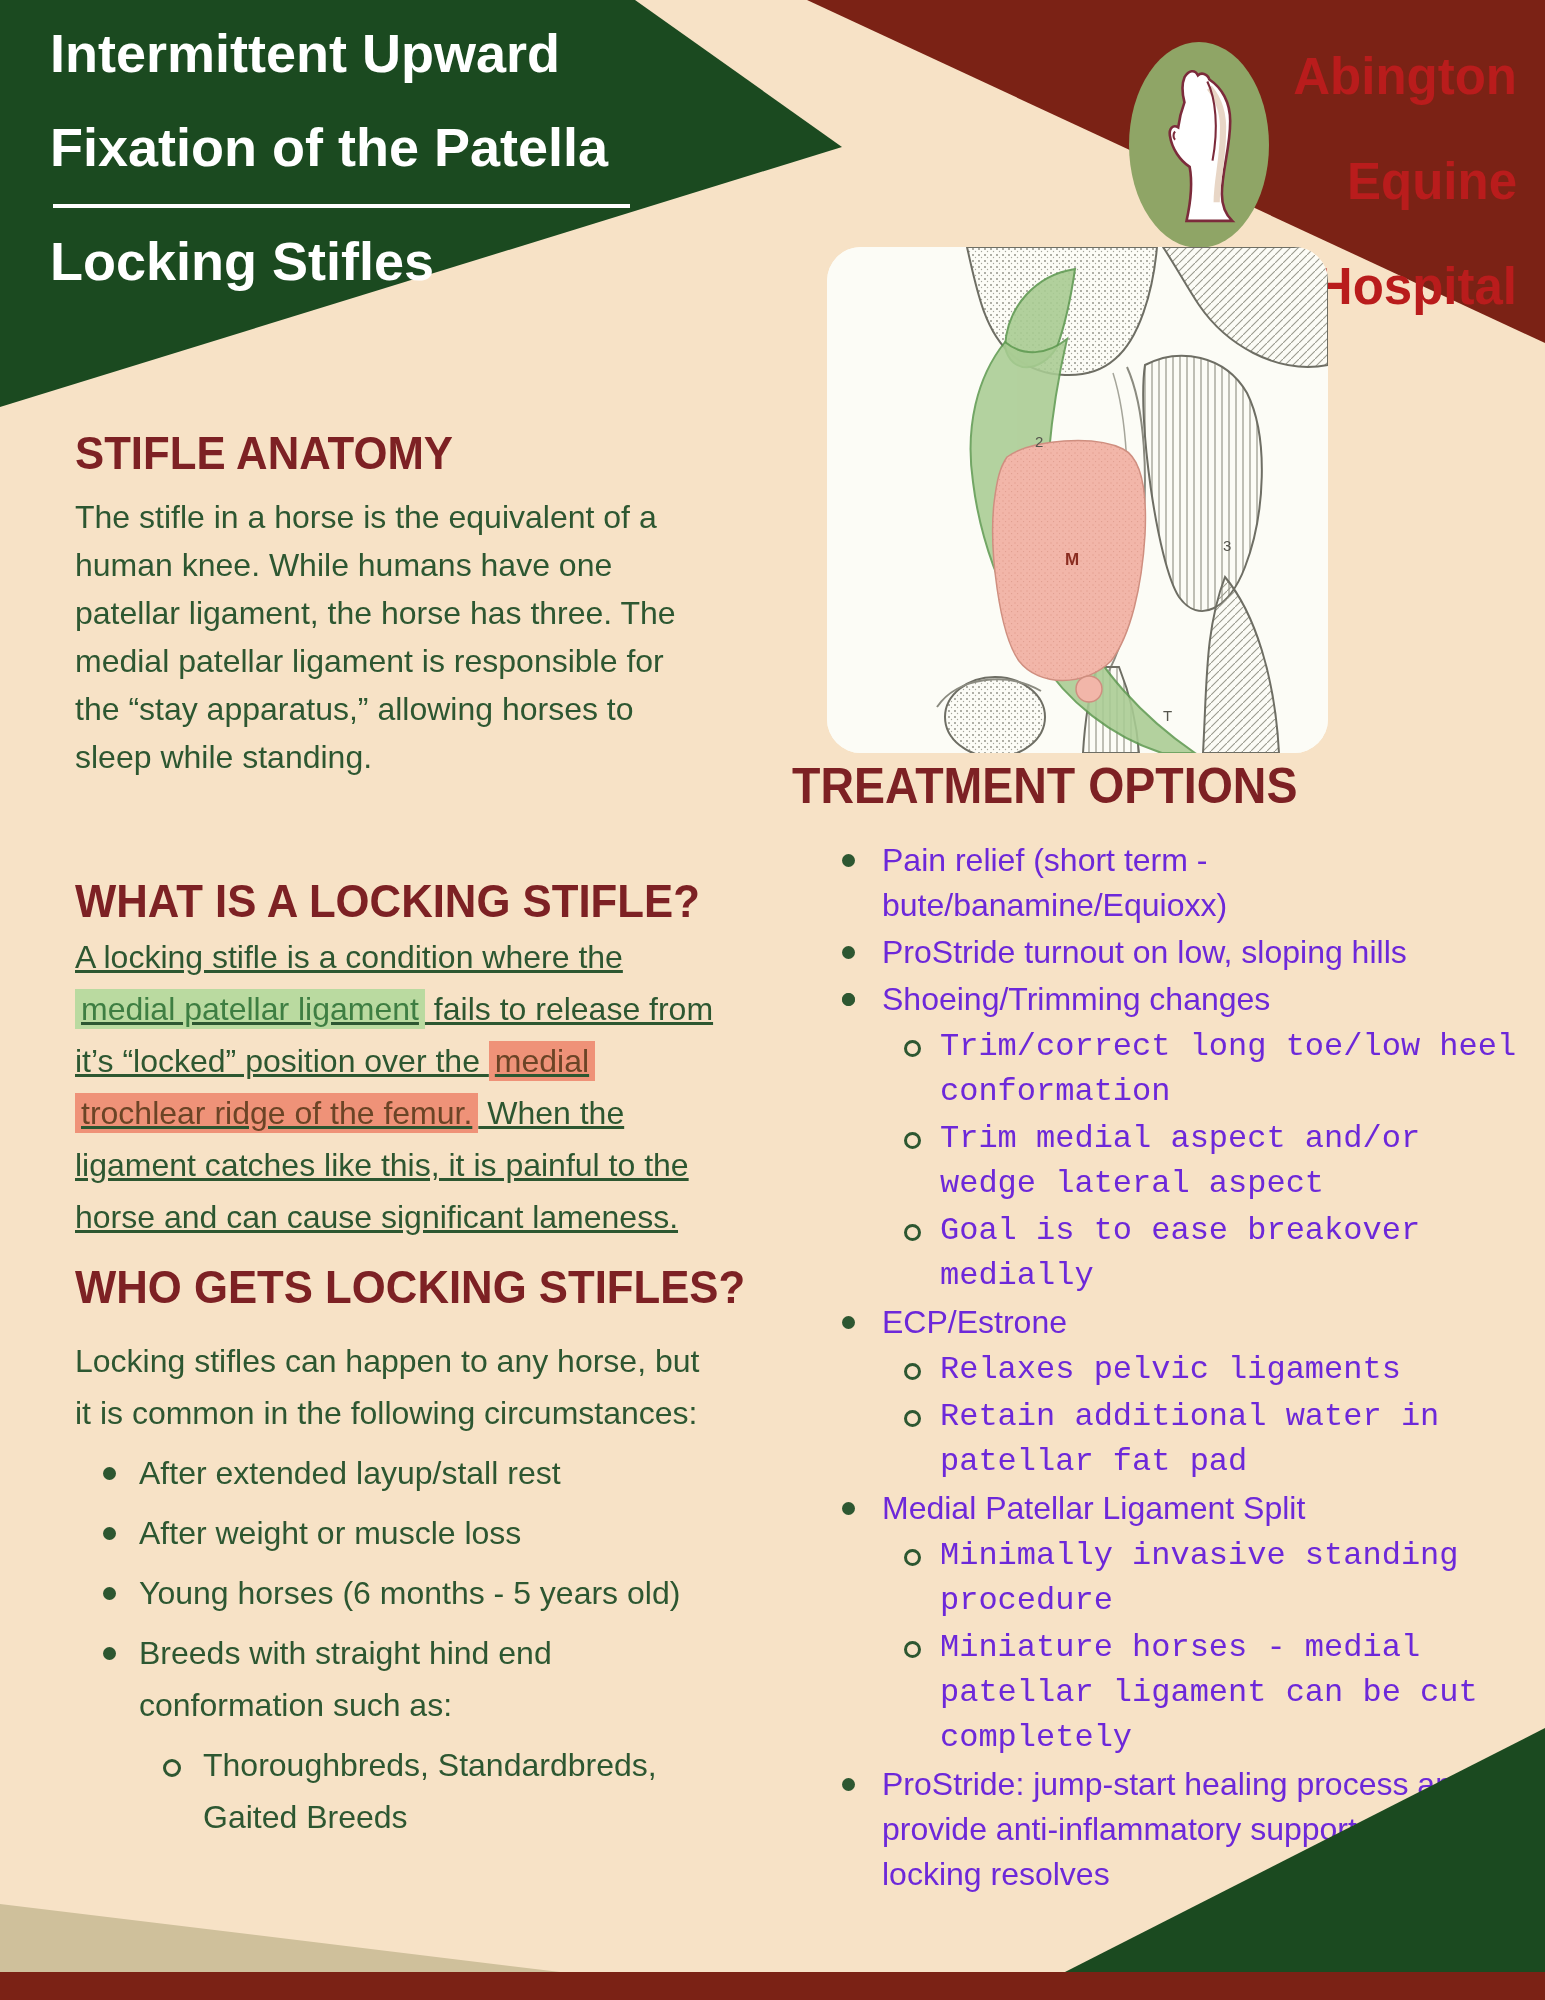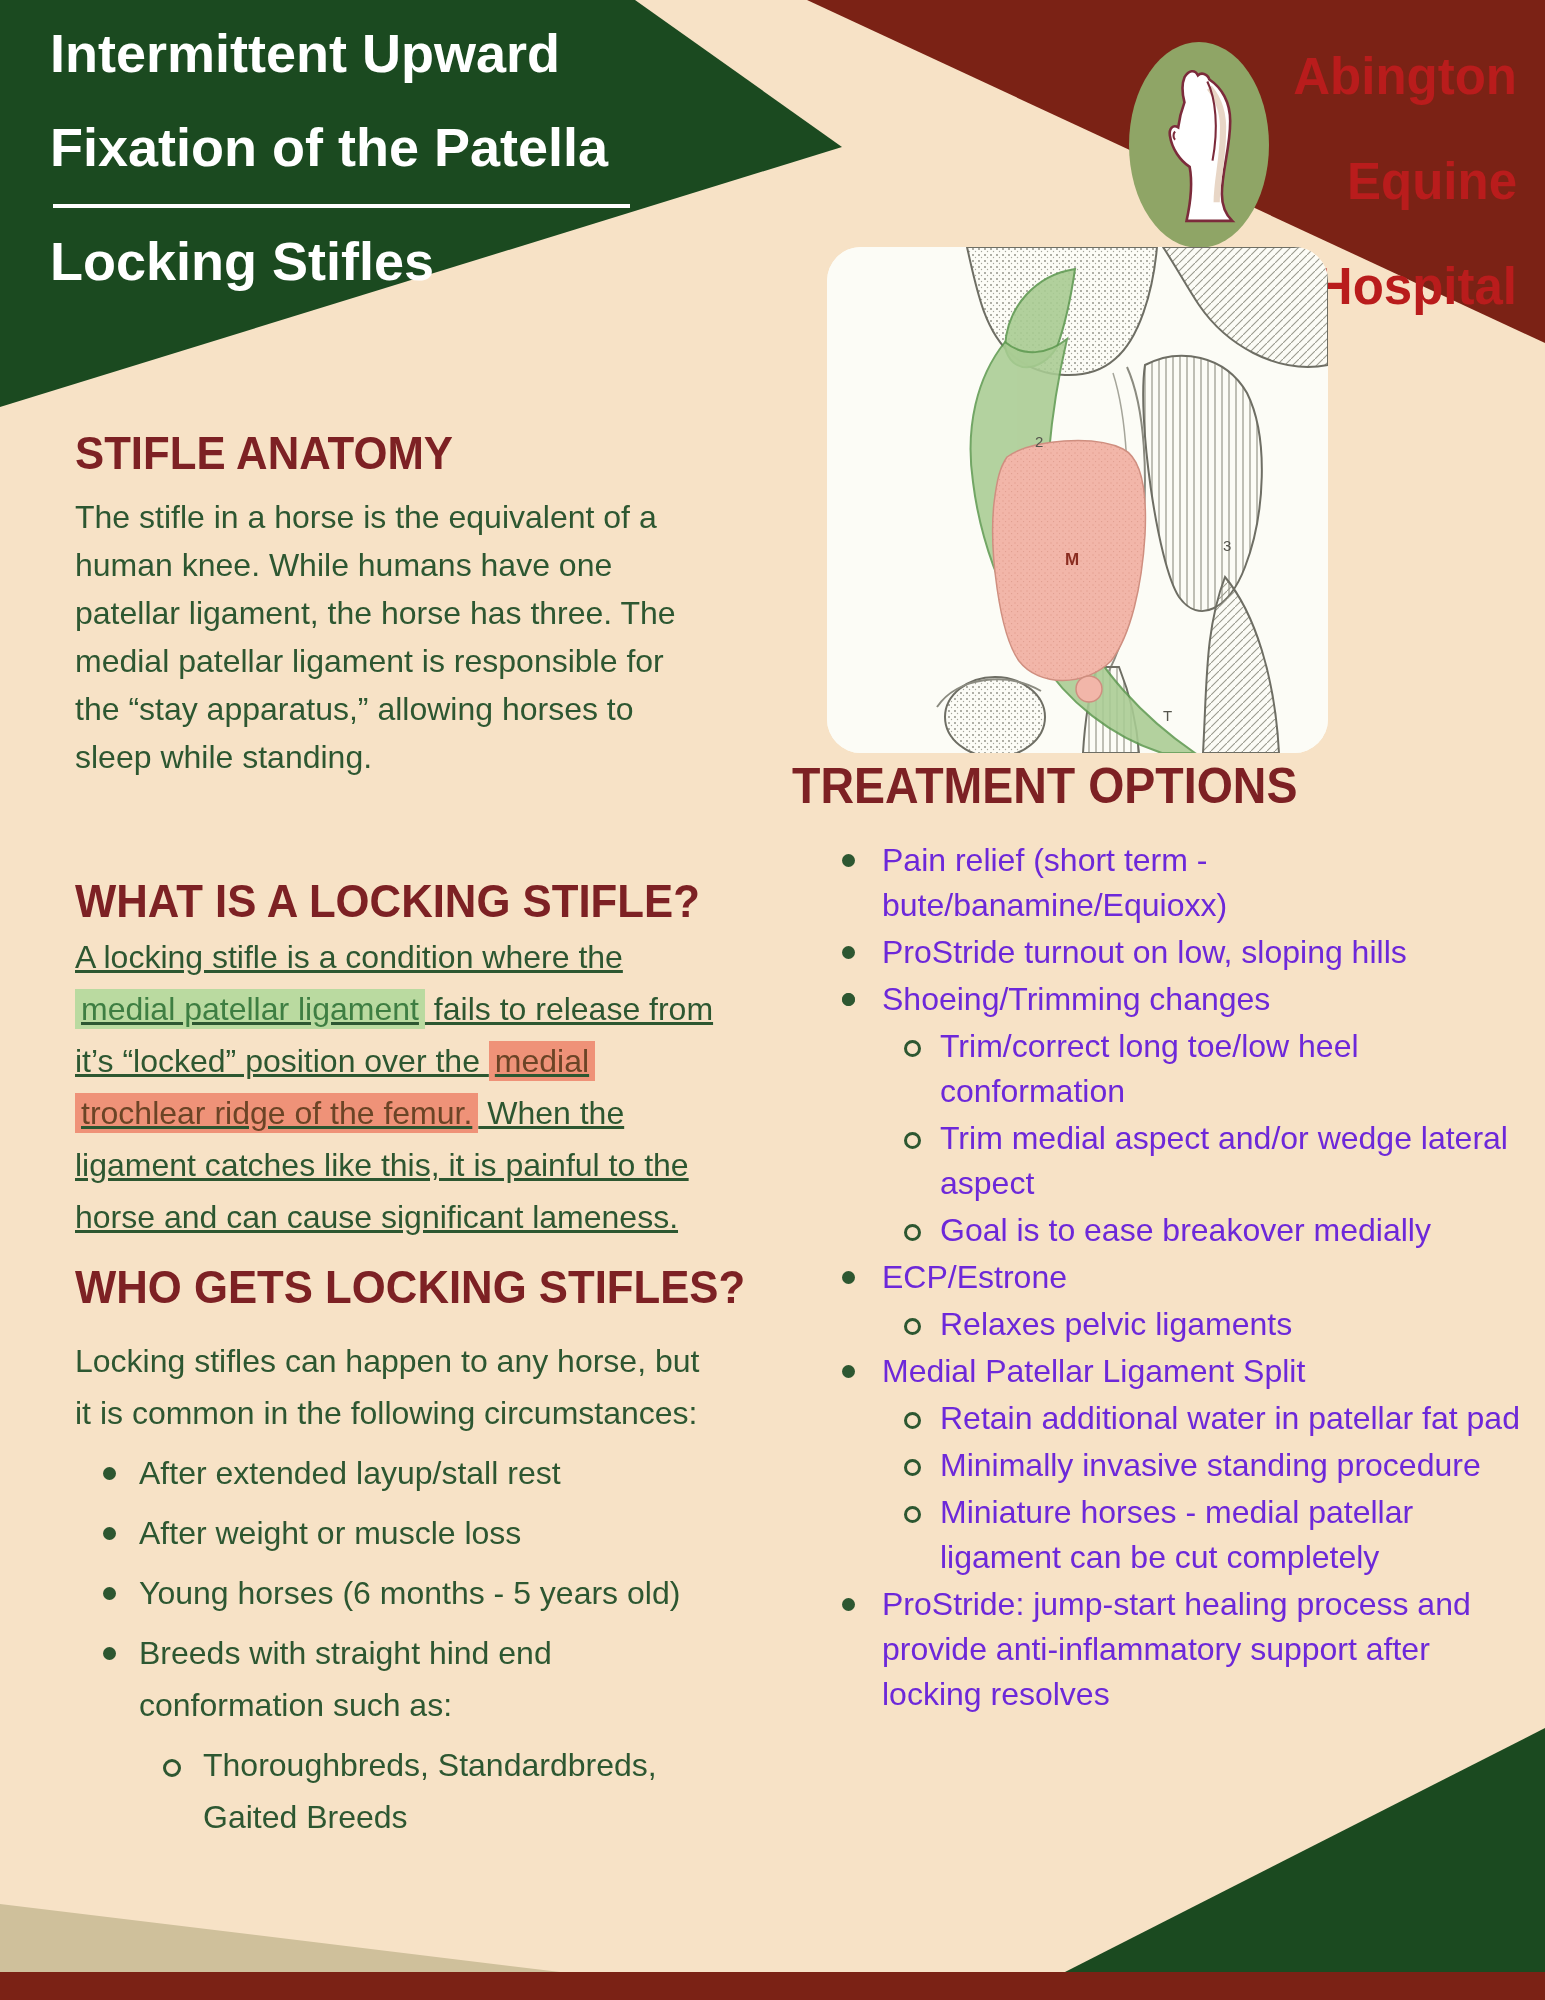--- a/index.html
+++ b/index.html
@@ -51,21 +51,21 @@
   
   .list{margin-top:6px;}
   .li{position:relative;}
   .list-left .li{line-height:52px; margin-top:8px;}
   .list-left .li.l1{padding-left:64px;}
   .list-left .li.l2{padding-left:128px;}
   .list-left .li.l1 .marker{position:absolute; left:28px; top:20px; width:13px; height:13px; border-radius:50%; background:#2d5731;}
   .list-left .li.l2 .marker{position:absolute; left:88px; top:20px; width:12px; height:12px; border-radius:50%; border:3px solid #2d5731; background:transparent;}
   .list-right .li{line-height:45px; margin-top:2px;}
   .list-right .li.l1{padding-left:62px;}
-  .list-right .li.l2{padding-left:120px;}
+  .list-right .li.l2{padding-left:120px;font-family:Liberation Mono, monospace;}
   .list-right .li.l1 .marker{position:absolute; left:22px; top:16px; width:13px; height:13px; border-radius:50%; background:#2d5731;}
   .list-right .li.l2 .marker{position:absolute; left:84px; top:16px; width:11px; height:11px; border-radius:50%; border:3px solid #2d5731; background:transparent;}
   
   .anatomy-card{
     position:absolute; left:827px; top:247px; width:501px; height:506px;
     background:#fcfcf6; border-radius:34px; overflow:hidden;
   }
   .treatment-heading{
     position:absolute; left:792px; top:760px;
     color:#7d2124; font-size:50px; font-weight:700; line-height:52px;
@@ -187,22 +187,22 @@
   <div class="treatment-list list list-right" id="treatment-list">
       <div class="li l1"><span class="marker"></span><span>Pain relief (short term - bute/banamine/Equioxx)</span></div>
       <div class="li l1"><span class="marker"></span><span>ProStride turnout on low, sloping hills</span></div>
       <div class="li l1"><span class="marker"></span></div>
       <div class="li l1"><span class="marker"></span><span>Shoeing/Trimming changes</span></div>
       <div class="li l2"><span class="marker"></span><span>Trim/correct long toe/low heel conformation</span></div>
       <div class="li l2"><span class="marker"></span><span>Trim medial aspect and/or wedge lateral aspect</span></div>
       <div class="li l2"><span class="marker"></span><span>Goal is to ease breakover medially</span></div>
       <div class="li l1"><span class="marker"></span><span>ECP/Estrone</span></div>
       <div class="li l2"><span class="marker"></span><span>Relaxes pelvic ligaments</span></div>
+      <div class="li l2"><span class="marker"></span><span>Retain additional water in patellar fat pad</span></div>
       <div class="li l1"><span class="marker"></span><span>Medial Patellar Ligament Split</span></div>
-      <div class="li l2"><span class="marker"></span><span>Retain additional water in patellar fat pad</span></div>
       <div class="li l2"><span class="marker"></span><span>Minimally invasive standing procedure</span></div>
       <div class="li l2"><span class="marker"></span><span>Miniature horses - medial patellar ligament can be cut completely</span></div>
       <div class="li l1"><span class="marker"></span><span>ProStride: jump-start healing process and provide anti-inflammatory support after locking resolves</span></div>
     </div>
 
   <div class="bottom-green"></div>
   <div class="bottom-olive"></div>
   <div class="bottom-strip"></div>
 
 </div>

